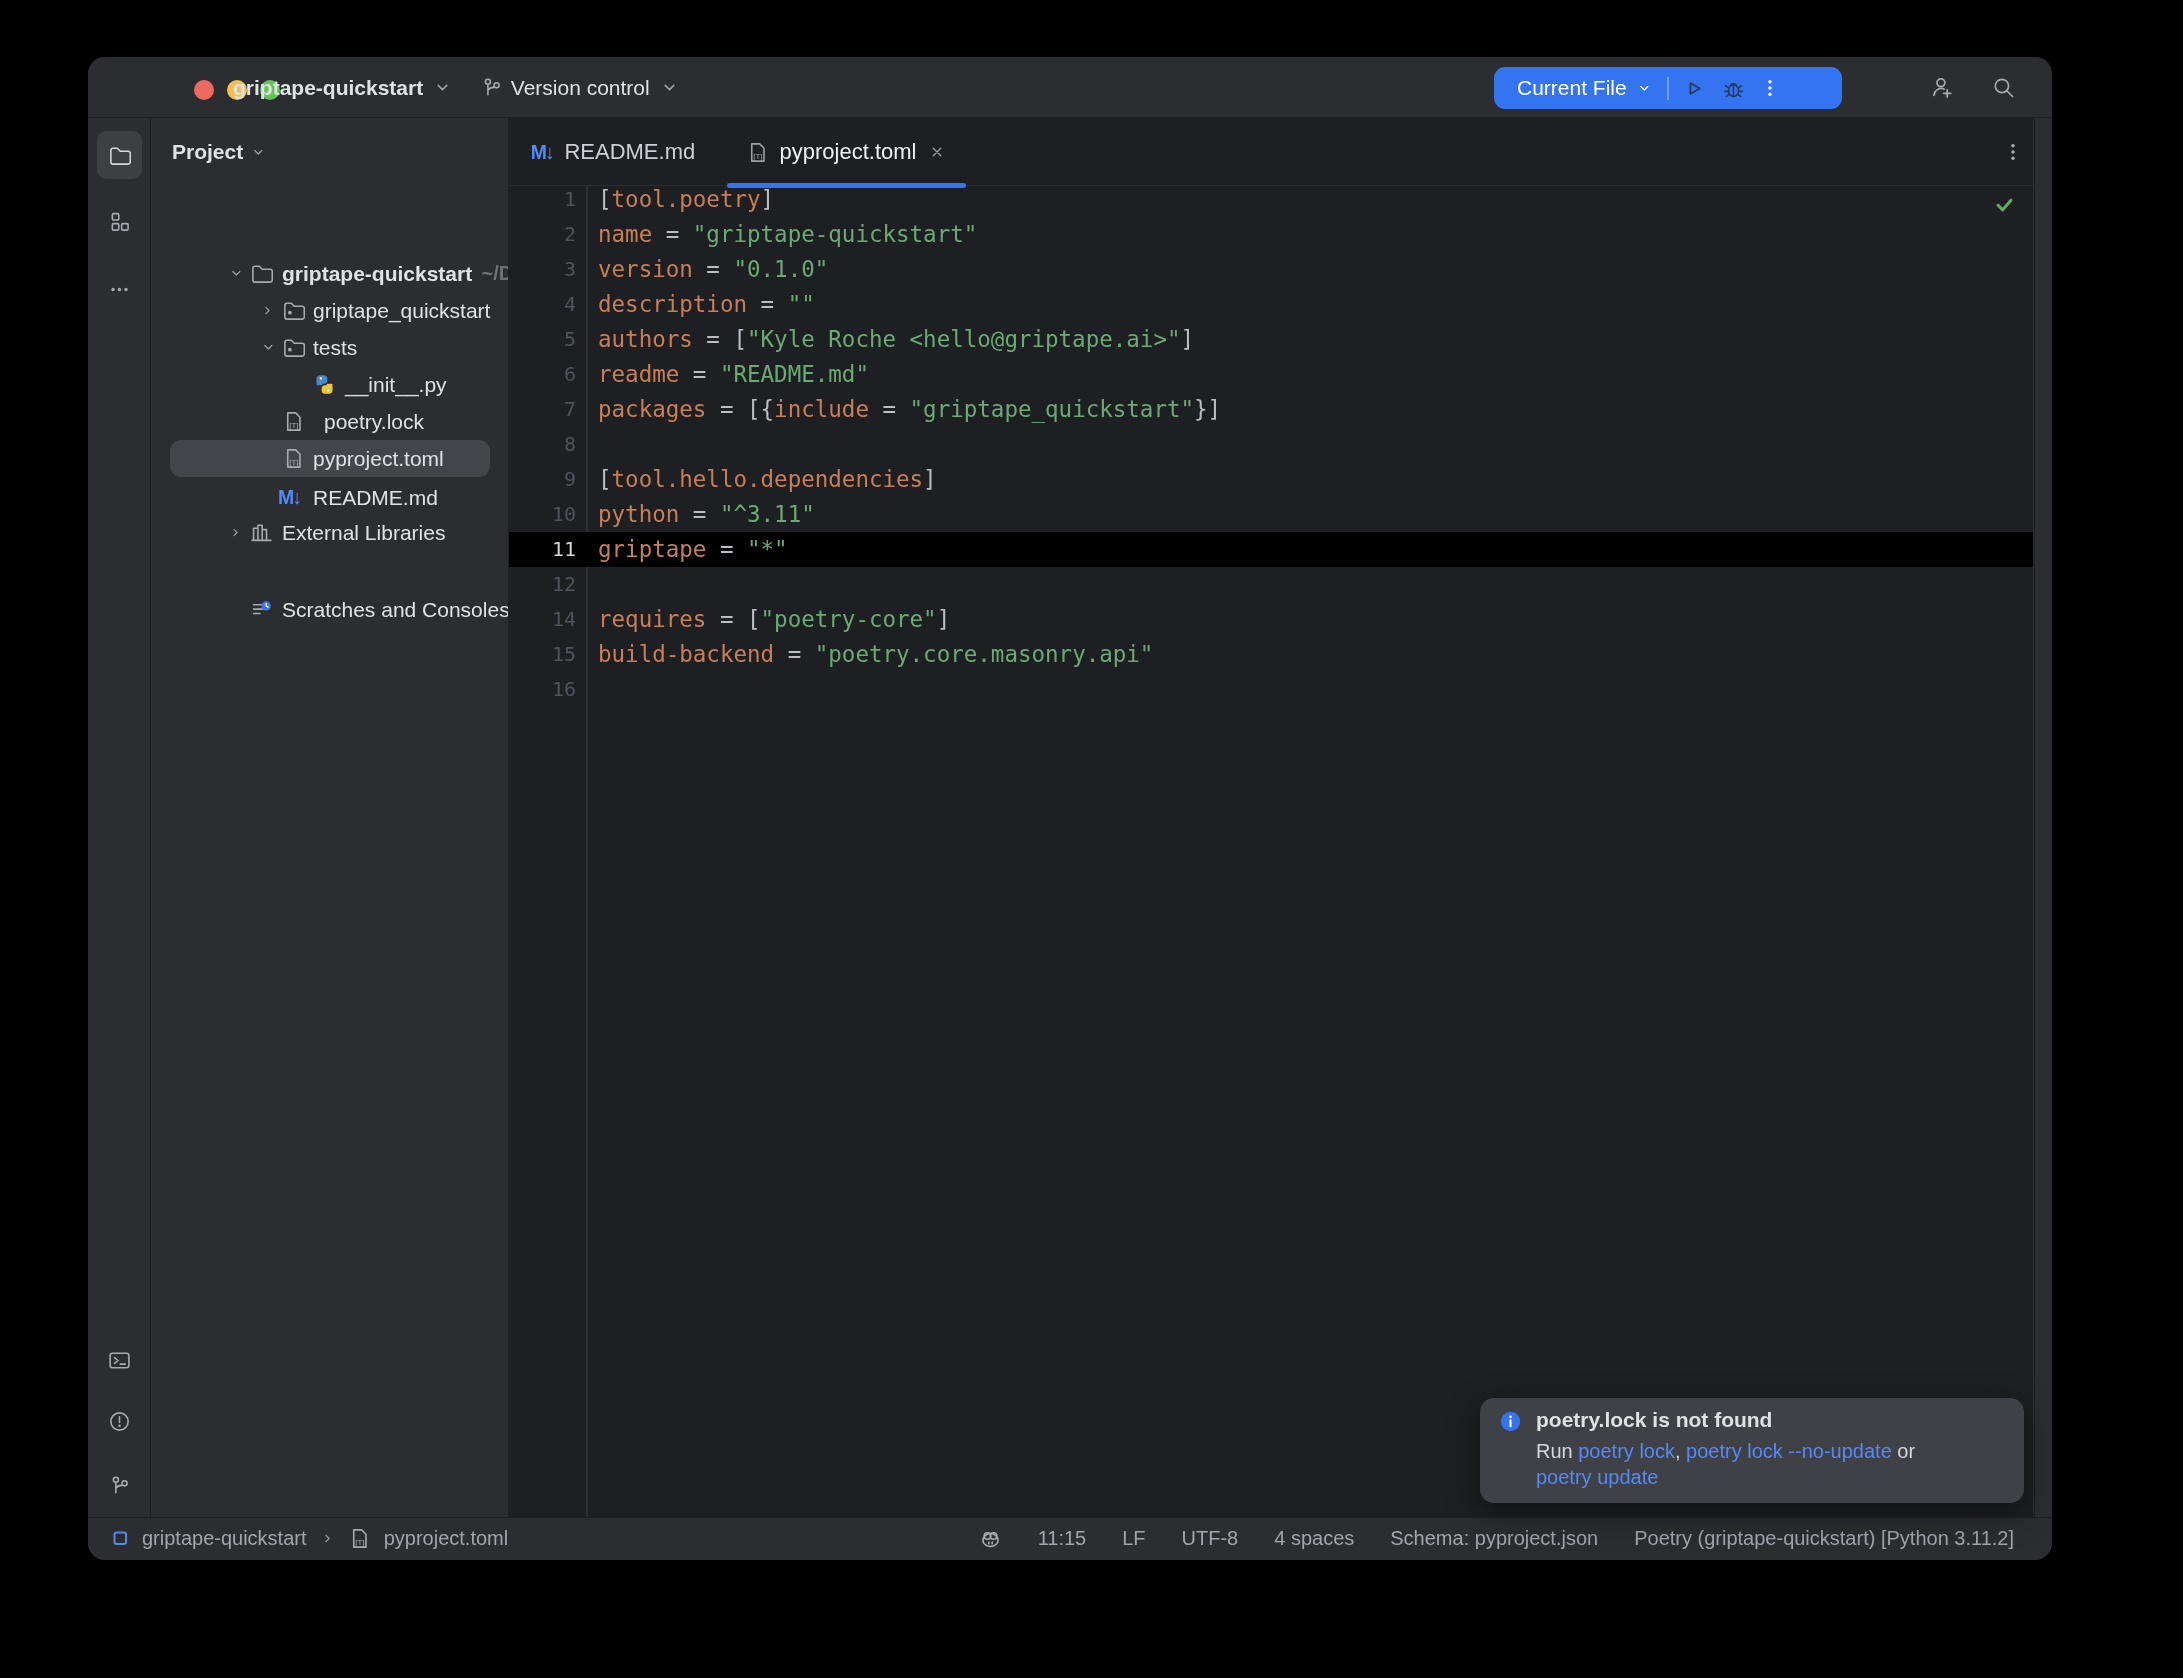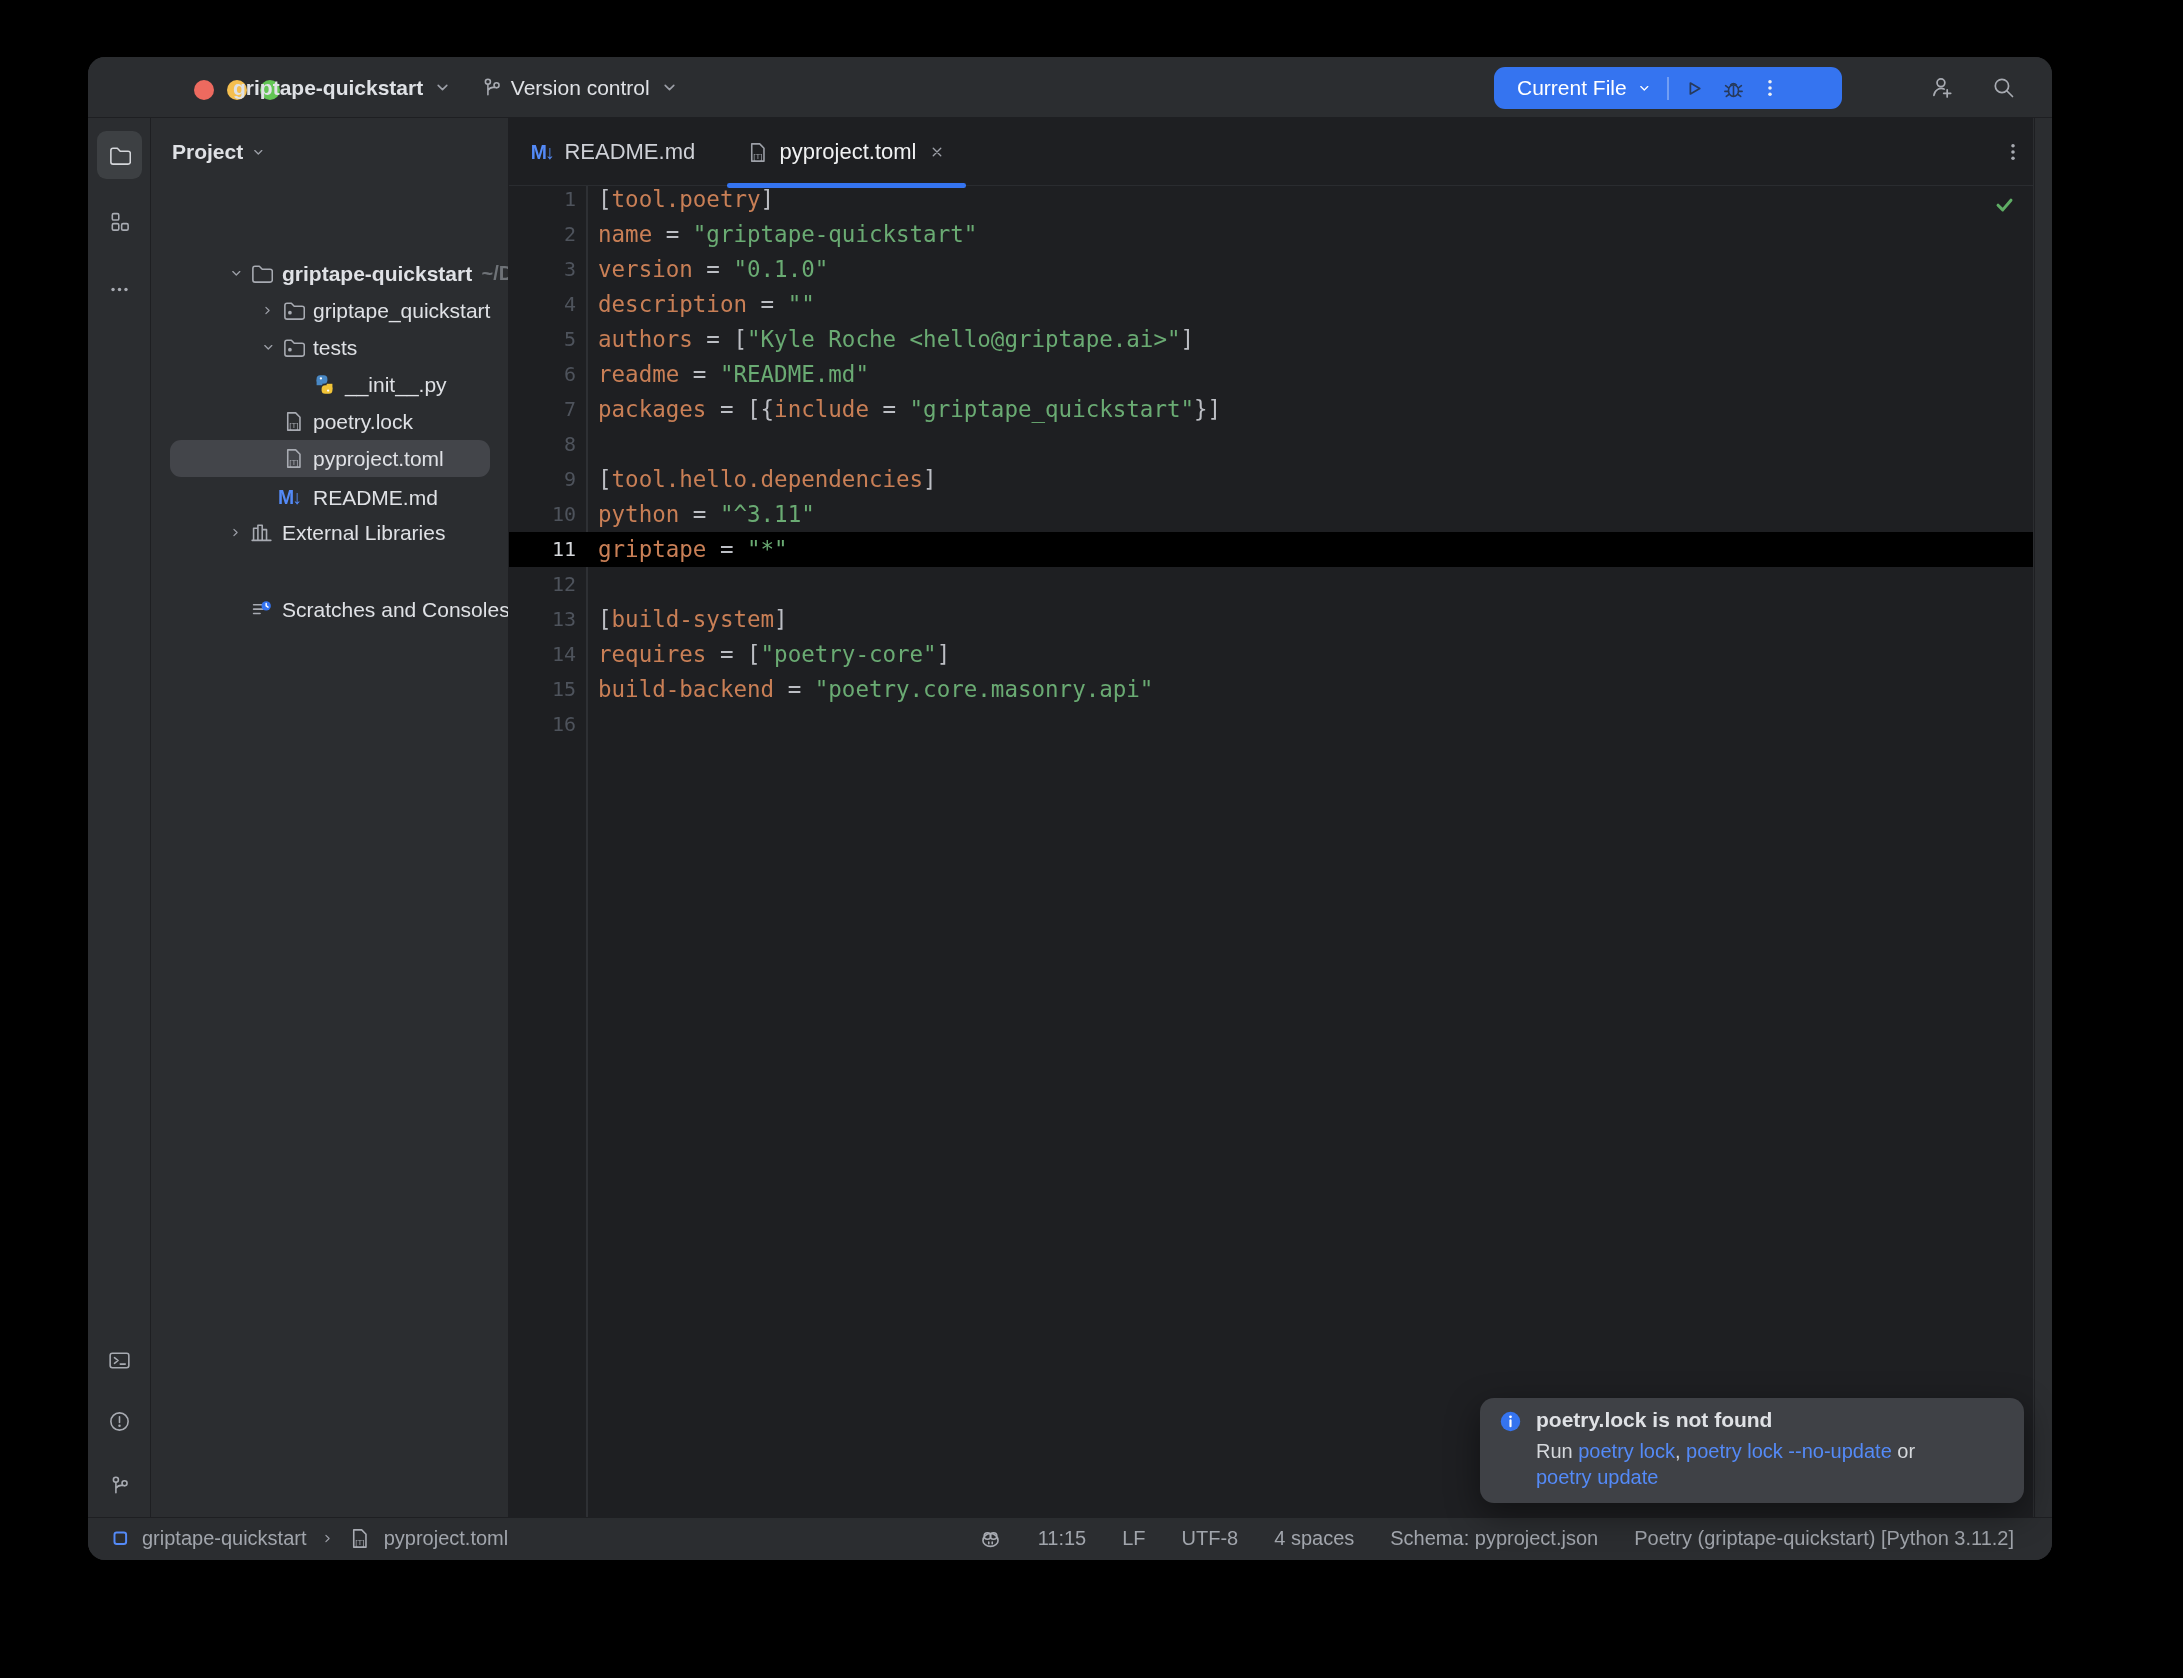--- a/index.html
+++ b/index.html
@@ -292,21 +292,21 @@
           </span>
           <span class="cell" style="left:194px;white-space:nowrap">__init__.py</span>
         </div>
         <div class="trow" style="top: 285px;">
           <span class="cell ic" style="left:131px">
             <svg width="23" height="23" viewBox="0 0 32 32" style="font-size:27px">
               <path d="M8 4 h11 l6 6 v18 H8 z"></path>
               <text x="16.5" y="25" font-size="11" text-anchor="middle" fill="currentColor" stroke="none" font-family="Liberation Sans,sans-serif">[T]</text>
             </svg>
           </span>
-          <span class="cell" style="left:162px;white-space:nowrap">poetry.lock</span>
+          <span class="cell" style="left:173px;white-space:nowrap">poetry.lock</span>
         </div>
         <div class="trow" style="top: 322px;">
           <span class="sel"></span>
           <span class="cell ic" style="left:131px">
             <svg width="23" height="23" viewBox="0 0 32 32" style="font-size:27px">
               <path d="M8 4 h11 l6 6 v18 H8 z"></path>
               <text x="16.5" y="25" font-size="11" text-anchor="middle" fill="currentColor" stroke="none" font-family="Liberation Sans,sans-serif">[T]</text>
             </svg>
           </span>
           <span class="cell" style="left:162px;white-space:nowrap">pyproject.toml</span>
@@ -418,24 +418,20 @@
           <span class="num">10</span>
           <span class="src"><span class="tok-k">python</span><span class="tok-p"> = </span><span class="tok-s">"^3.11"</span></span>
         </div>
         <div class="cline current">
           <span class="num">11</span>
           <span class="src"><span class="tok-k">griptape</span><span class="tok-p"> = </span><span class="tok-s">"*"</span></span>
         </div>
         <div class="cline">
           <span class="num">12</span>
           <span class="src"></span>
-        </div>
-        <div class="cline">
-          <span class="num">13</span>
-          <span class="src"><span class="tok-p">[</span><span class="tok-k">build-system</span><span class="tok-p">]</span></span>
         </div>
         <div class="cline">
           <span class="num">14</span>
           <span class="src"><span class="tok-k">requires</span><span class="tok-p"> = [</span><span class="tok-s">"poetry-core"</span><span class="tok-p">]</span></span>
         </div>
         <div class="cline">
           <span class="num">15</span>
           <span class="src"><span class="tok-k">build-backend</span><span class="tok-p"> = </span><span class="tok-s">"poetry.core.masonry.api"</span></span>
         </div>
         <div class="cline">

